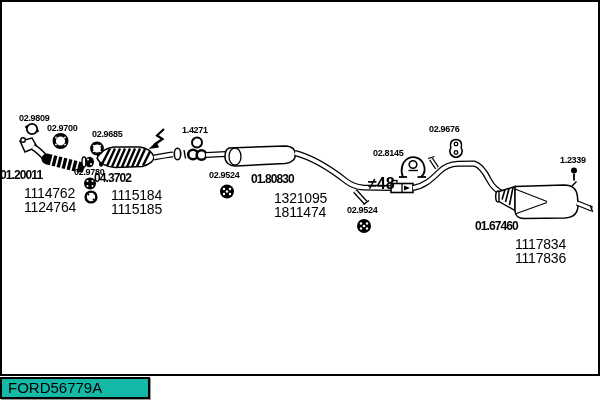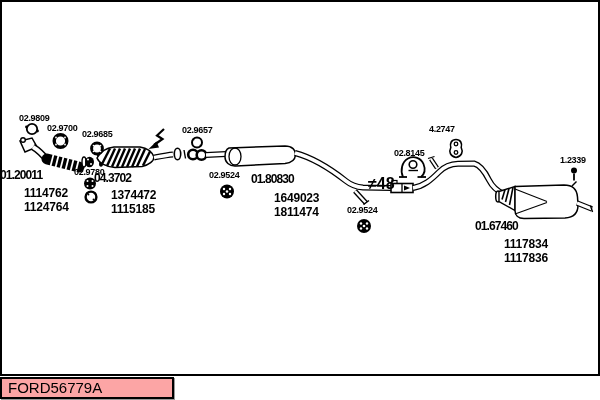--- a/index.html
+++ b/index.html
@@ -7,27 +7,27 @@
     width:600px;height:400px;position:relative;background:#fff;
     font-family:"Liberation Sans", sans-serif;color:#000;overflow:hidden;
   }
   .frame{
     position:absolute;left:0;top:0;width:600px;height:376px;
     border:2px solid #000;box-sizing:border-box;background:#fff;z-index:0;
   }
   svg.art{position:absolute;left:0;top:0;z-index:1;}
   .lbl{position:absolute;white-space:nowrap;}
   .lbl-main{font-size:12px;font-weight:bold;letter-spacing:-0.9px;z-index:2;}
-  .lbl-sub{font-size:12px;font-weight:bold;letter-spacing:-0.2px;line-height:14px;z-index:2;}
+  .lbl-sub{font-size:14px;font-weight:normal;letter-spacing:-0.2px;line-height:14px;z-index:2;}
   .lbl-sub span{display:block;}
   .lbl-small{font-size:9px;font-weight:bold;letter-spacing:-0.3px;z-index:3;}
   .lbl-anno{font-size:16px;font-weight:bold;z-index:3;}
   .ref-box{
-    position:absolute;left:0;top:377px;width:174px;height:22px;
-    border:2px solid #000;box-sizing:border-box;background:#fca5a5;
+    position:absolute;left:0;top:377px;width:150px;height:22px;
+    border:2px solid #000;box-sizing:border-box;background:#14b8a6;
     font-size:15px;line-height:18px;padding-left:6px;z-index:2;
     box-shadow:1px 1px 0 rgba(0,0,0,0.4);
   }
 </style>
 </head>
 <body>
 
 <div class="frame"></div>
 
 <svg class="art" width="600" height="376" viewBox="0 0 600 376">
@@ -205,49 +205,49 @@
     <circle cx="456" cy="152.5" r="1.8" fill="#fff" stroke="#000" stroke-width="1.3"></circle>
   </g>
   <g>
     <circle cx="574" cy="170.5" r="3" fill="#000"></circle>
     <line x1="574" y1="173.5" x2="574" y2="180.5" stroke="#000" stroke-width="1.8"></line>
   </g>
 </svg>
 
 <div class="lbl lbl-small" style="left:19px;top:113px">02.9809</div>
 <div class="lbl lbl-small" style="left:47px;top:123px">02.9700</div>
-<div class="lbl lbl-small" style="left:82px;top:129px">02.9685</div>
+<div class="lbl lbl-small" style="left:92px;top:129px">02.9685</div>
 <div class="lbl lbl-small" style="left:74px;top:167px">02.9780</div>
-<div class="lbl lbl-small" style="left:182px;top:125px">02.9657</div>
+<div class="lbl lbl-small" style="left:182px;top:125px">1.4271</div>
 <div class="lbl lbl-small" style="left:209px;top:170px">02.9524</div>
 <div class="lbl lbl-small" style="left:347px;top:205px">02.9524</div>
-<div class="lbl lbl-small" style="left:394px;top:148px">02.8145</div>
-<div class="lbl lbl-small" style="left:429px;top:124px">4.2747</div>
+<div class="lbl lbl-small" style="left:373px;top:148px">02.8145</div>
+<div class="lbl lbl-small" style="left:429px;top:124px">02.9676</div>
 <div class="lbl lbl-small" style="left:560px;top:155px">1.2339</div>
 <div class="lbl lbl-anno" style="left:368px;top:175px">≠48</div>
 
 <div class="lbl lbl-main" style="left:0px;top:168px">01.20011</div>
 <div class="lbl lbl-sub" style="left:24px;top:186px">
   <span>1114762</span>
   <span>1124764</span>
 </div>
 
 <div class="lbl lbl-main" style="left:94px;top:171px">04.3702</div>
 <div class="lbl lbl-sub" style="left:111px;top:188px">
-  <span>1374472</span>
+  <span>1115184</span>
   <span>1115185</span>
 </div>
 
 <div class="lbl lbl-main" style="left:251px;top:172px">01.80830</div>
 <div class="lbl lbl-sub" style="left:274px;top:191px">
-  <span>1649023</span>
+  <span>1321095</span>
   <span>1811474</span>
 </div>
 
 <div class="lbl lbl-main" style="left:475px;top:219px">01.67460</div>
-<div class="lbl lbl-sub" style="left:504px;top:237px">
+<div class="lbl lbl-sub" style="left:515px;top:237px">
   <span>1117834</span>
   <span>1117836</span>
 </div>
 
 <div class="ref-box">
   <span>FORD56779A</span>
 </div>
 
 </body></html>

